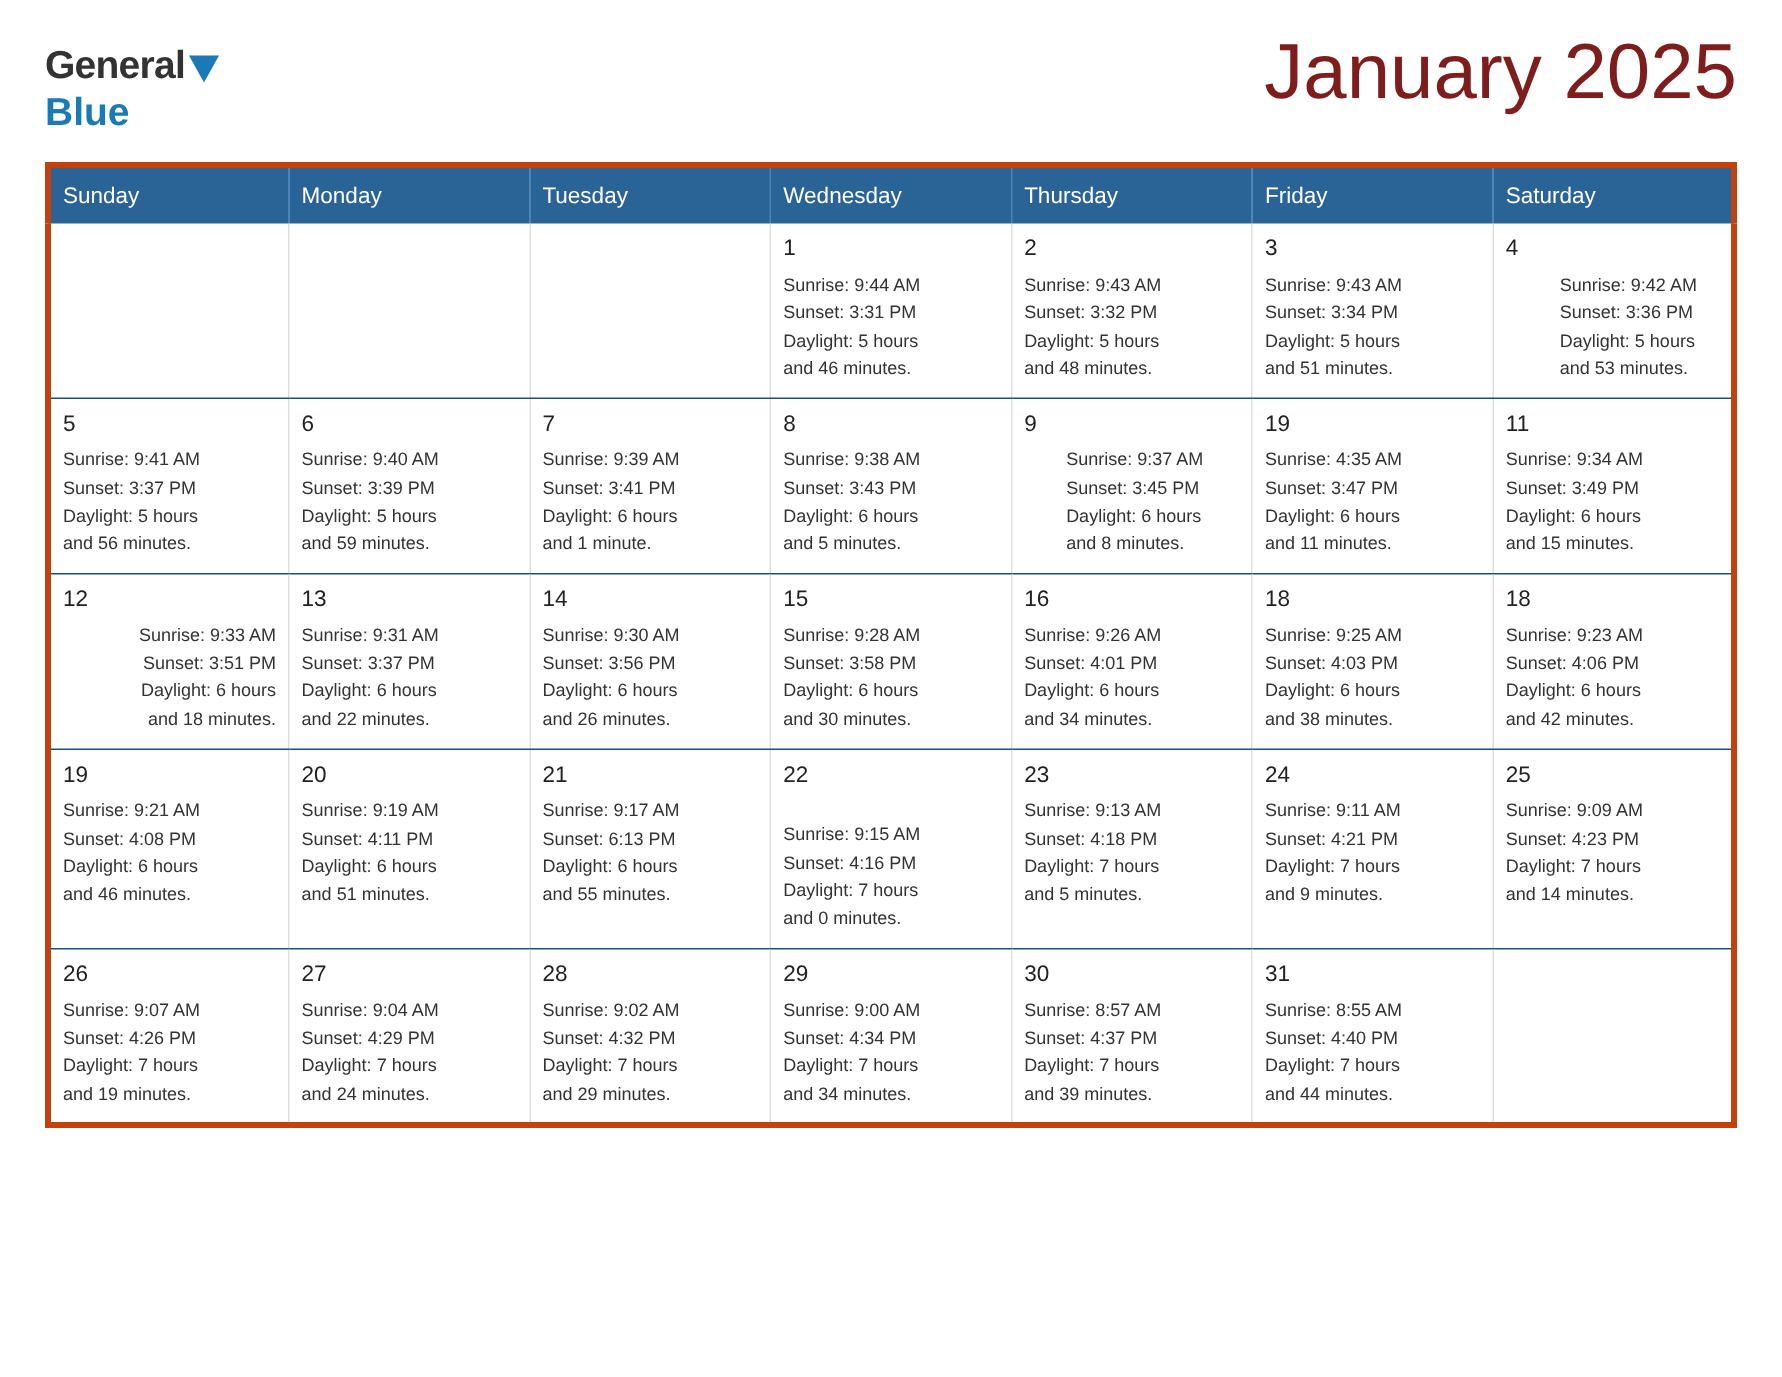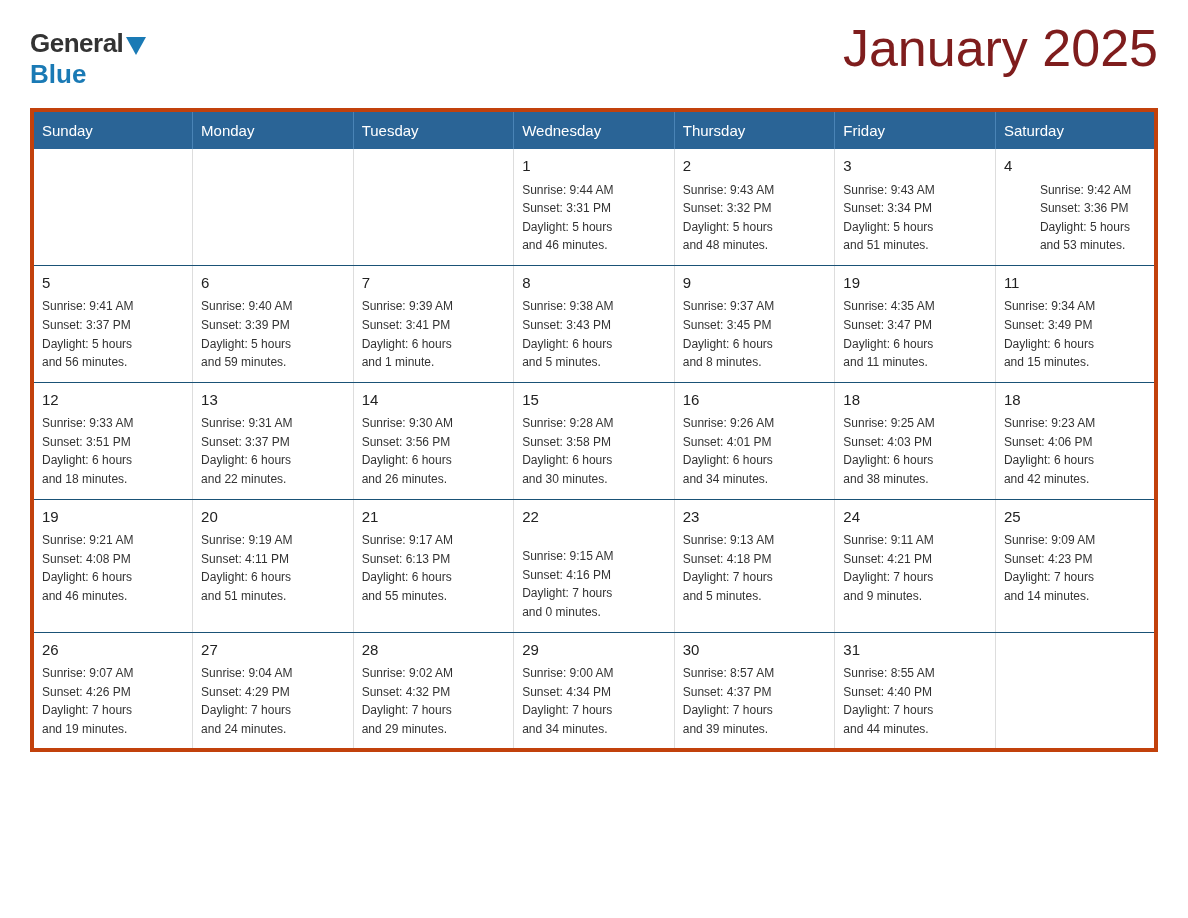--- a/index.html
+++ b/index.html
@@ -194,21 +194,21 @@
         </td>
         <td>
           <span class="day-number">8</span>
           <div class="day-info" style="white-space: pre-line;">Sunrise: 9:38 AM
 Sunset: 3:43 PM
 Daylight: 6 hours
 and 5 minutes.</div>
         </td>
         <td>
           <span class="day-number">9</span>
-          <div class="day-info" style="white-space: pre-line;">Sunrise: 9:37 AM
+          <div class="day-info" style="white-space: pre-line; margin-left: 28px;">Sunrise: 9:37 AM
 Sunset: 3:45 PM
 Daylight: 6 hours
 and 8 minutes.</div>
         </td>
         <td>
           <span class="day-number">19</span>
           <div class="day-info" style="white-space: pre-line;">Sunrise: 4:35 AM
 Sunset: 3:47 PM
 Daylight: 6 hours
 and 11 minutes.</div>
@@ -217,21 +217,21 @@
           <span class="day-number">11</span>
           <div class="day-info" style="white-space: pre-line;">Sunrise: 9:34 AM
 Sunset: 3:49 PM
 Daylight: 6 hours
 and 15 minutes.</div>
         </td>
       </tr>
       <tr>
         <td>
           <span class="day-number">12</span>
-          <div class="day-info" style="white-space: pre-line;">Sunrise: 9:33 AM
+          <div class="day-info" style="white-space: pre-line; text-align: right;">Sunrise: 9:33 AM
 Sunset: 3:51 PM
 Daylight: 6 hours
 and 18 minutes.</div>
         </td>
         <td>
           <span class="day-number">13</span>
           <div class="day-info" style="white-space: pre-line;">Sunrise: 9:31 AM
 Sunset: 3:37 PM
 Daylight: 6 hours
 and 22 minutes.</div>

